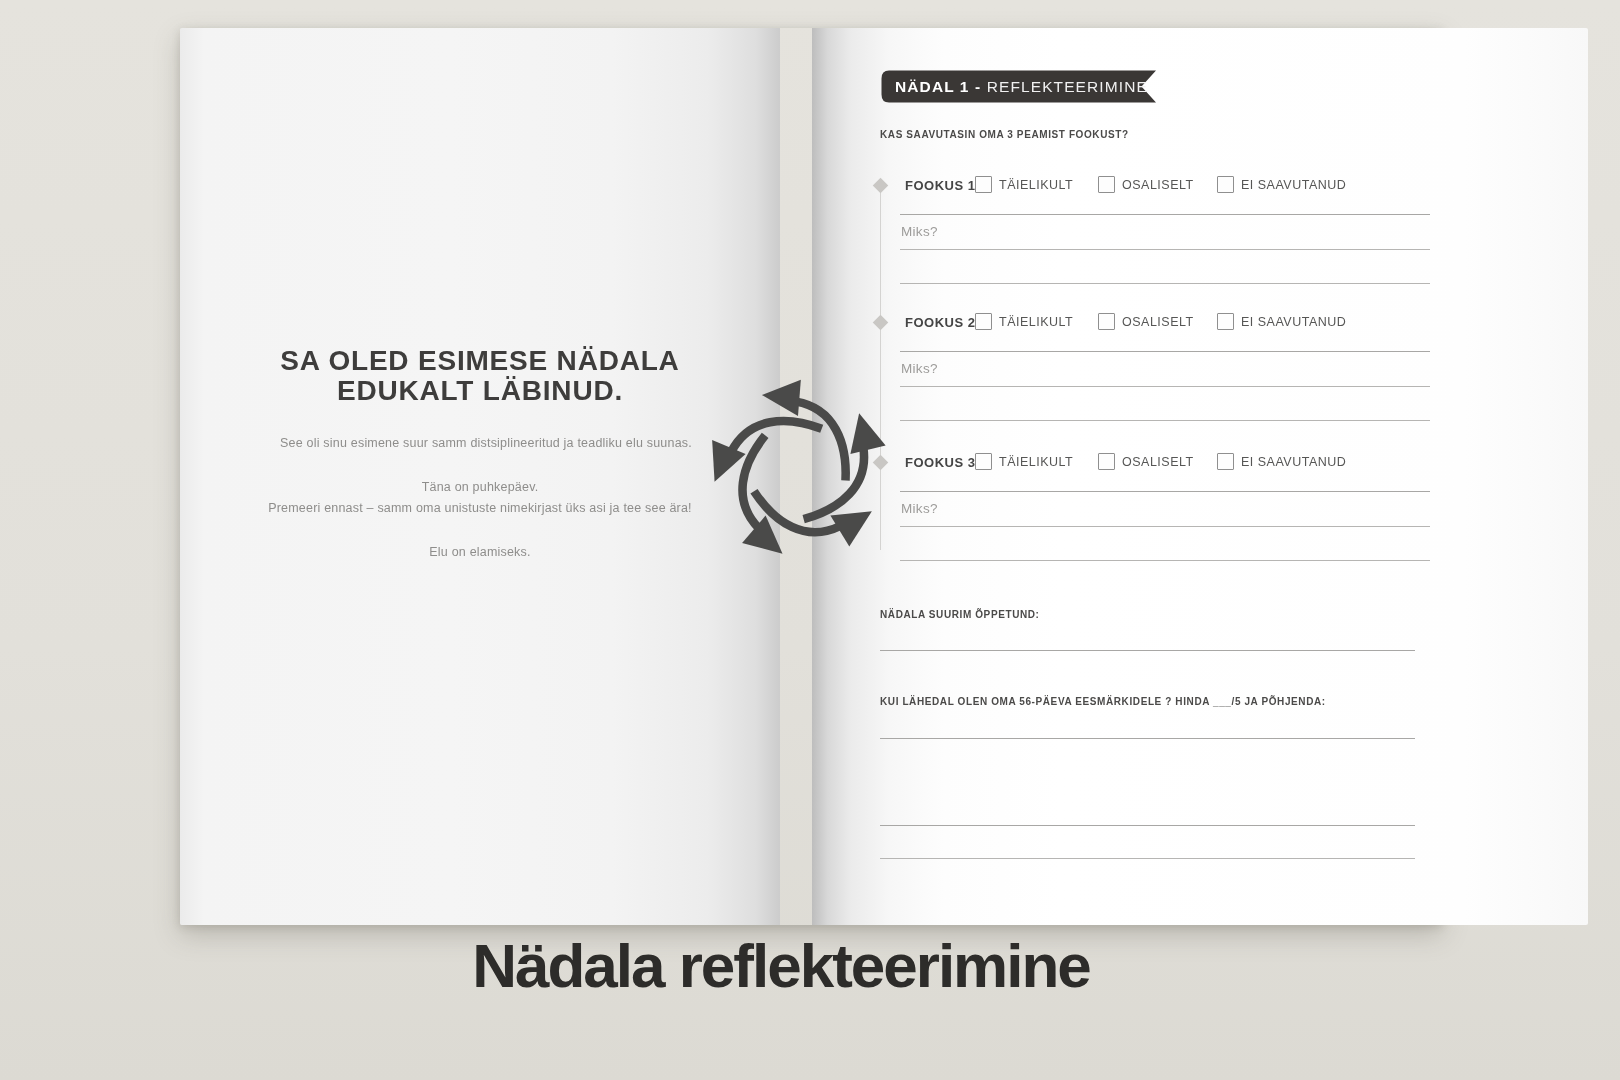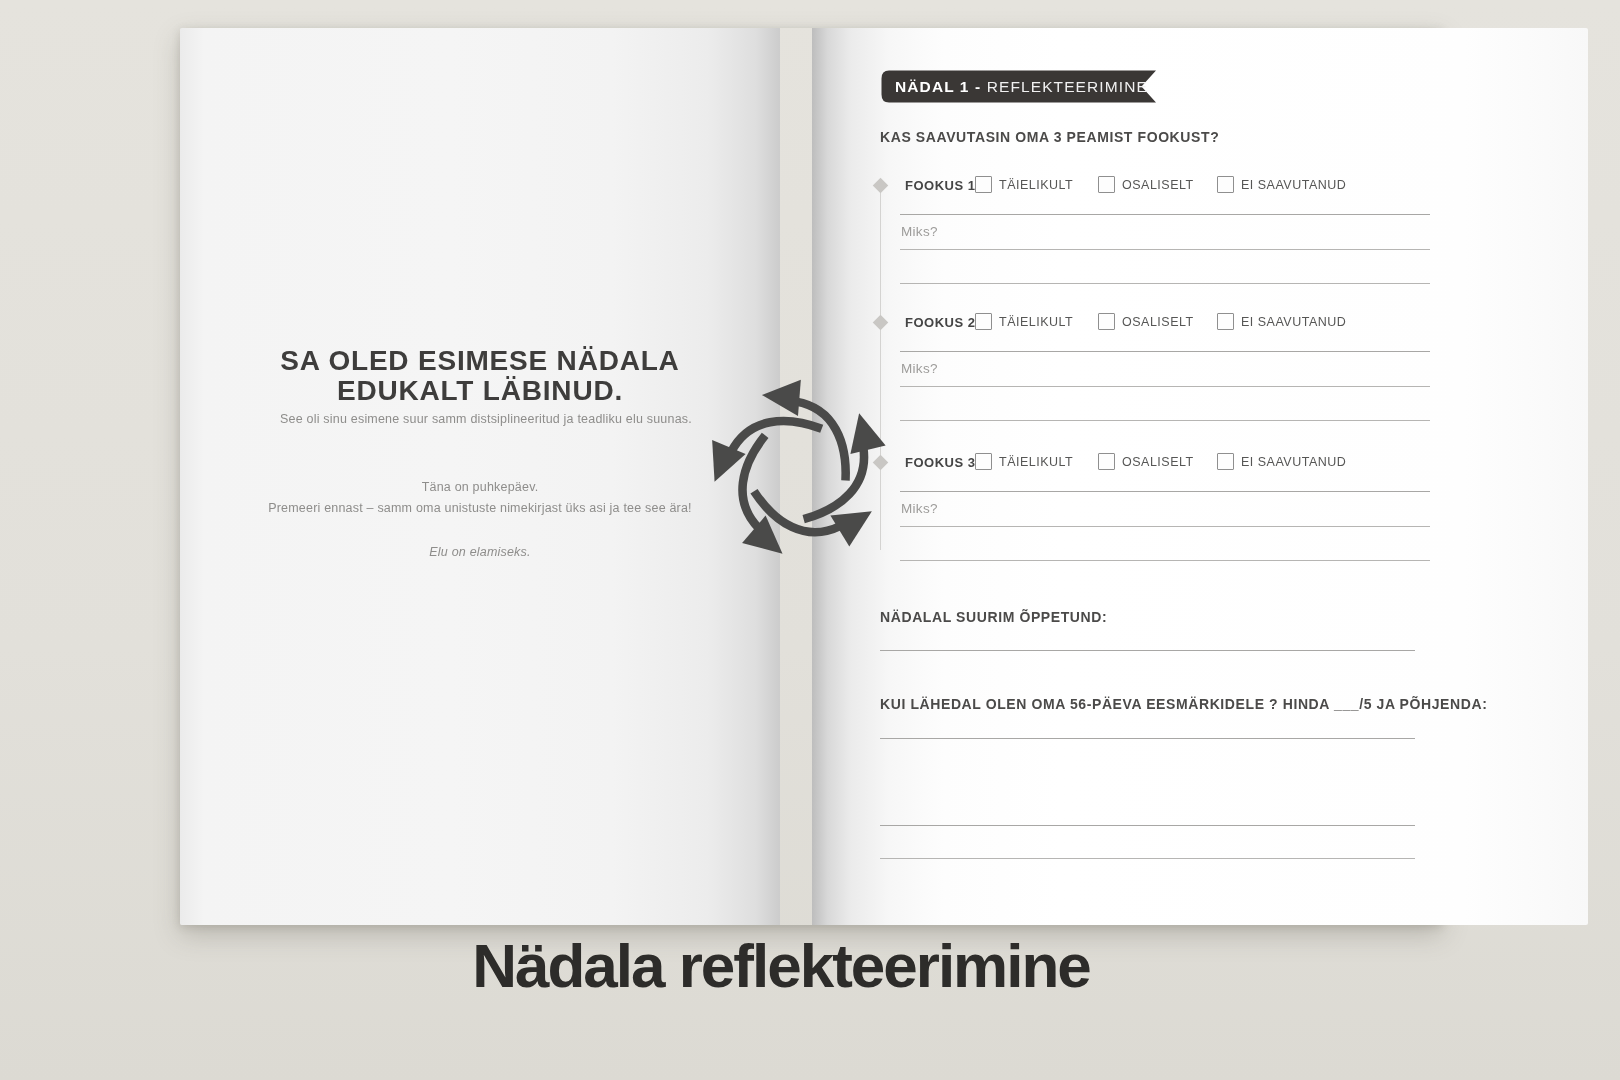--- a/index.html
+++ b/index.html
@@ -39,40 +39,40 @@
     position: absolute; top: 318px; left: 0; width: 100%;
     text-align: center; color: #3e3d3c;
     font-size: 28px; font-weight: 700; letter-spacing: .8px;
     line-height: 30px;
   }
   .lp-body {
     position: absolute; left: 0; width: 100%;
     text-align: center; color: #8e8d8b;
     font-size: 12.5px; letter-spacing: .2px;
   }
-  .lp-p1 { top: 384px; padding-left: 12px; }
+  .lp-p1 { top: 408px; padding-left: 12px; }
   .lp-p2a { top: 452px; }
   .lp-p2b { top: 473px; }
-  .lp-p3 { top: 517px; font-style: italic; }
+  .lp-p3 { top: 517px; }
 
   
   .banner { position: absolute; left: 68px; top: 42px; width: 277px; height: 33px; }
   .banner svg { position: absolute; left: 0; top: 0; }
   .banner-text {
     position: absolute; left: 15px; top: 0; width: 250px; height: 33px;
     line-height: 33px; white-space: nowrap;
     color: #ffffff; font-size: 15.5px; letter-spacing: 1.1px;
   }
   .banner-text .bold { font-weight: 800; }
   .banner-text .rest { font-weight: 400; color: #f1f1f1; }
 
   
   .q-label {
     position: absolute; left: 68px; white-space: nowrap;
-    color: #4b4a49; font-size: 14px; font-weight: 700; letter-spacing: .6px;
+    color: #4b4a49; font-size: 10px; font-weight: 700; letter-spacing: .6px;
   }
   .timeline {
     position: absolute; left: 68px; top: 158px; width: 1px; height: 364px;
     background: #d4d3d1;
   }
   .diamond {
     position: absolute; left: 63px; width: 11px; height: 11px;
     background: #c9c7c4; transform: rotate(45deg);
   }
   .focus-row {
@@ -183,21 +183,21 @@
       <span class="checkbox cb2"></span>
       <span class="opt-label ol2">OSALISELT</span>
       <span class="checkbox cb3"></span>
       <span class="opt-label ol3">EI SAAVUTANUD</span>
     </div>
     <div class="rline" style="top:463px;"></div>
     <div class="miks" style="top:473px;">Miks?</div>
     <div class="rline soft" style="top:498px;"></div>
     <div class="rline soft" style="top:532px;"></div>
 
-    <div class="q-label" style="top:581px;">NÄDALAL SUURIM ÕPPETUND:</div>
+    <div class="q-label" style="top:581px;">NÄDALA SUURIM ÕPPETUND:</div>
     <div class="rline" style="top:622px; left:68px; width:535px;"></div>
 
     <div class="q-label" style="top:668px;">KUI LÄHEDAL OLEN OMA 56-PÄEVA EESMÄRKIDELE ? HINDA ___/5 JA PÕHJENDA:</div>
     <div class="rline" style="top:710px; left:68px; width:535px;"></div>
 
     <div class="rline" style="top:797px; left:68px; width:535px;"></div>
     <div class="rline soft" style="top:830px; left:68px; width:535px;"></div>
 
   </div>
 </div>

